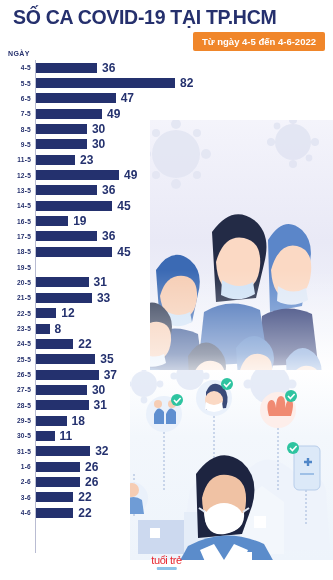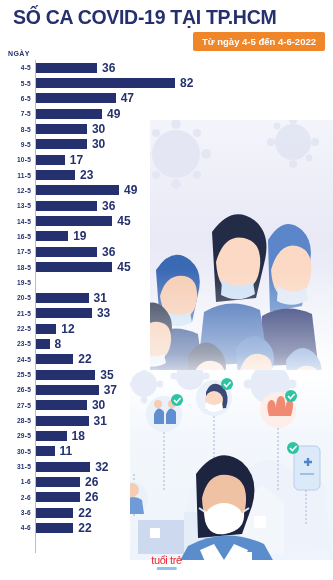--- a/index.html
+++ b/index.html
@@ -270,27 +270,20 @@
           </div>
         </div>
         <div class="row">
           <div class="dlabel">9-5</div>
           <div class="barwrap">
             <span class="bar" style="width: 50.9px; background: rgb(36, 49, 110);"></span>
             <span class="val">30</span>
           </div>
         </div>
         <div class="row">
-          <div class="dlabel">10-5</div>
-          <div class="barwrap">
-            <span class="bar" style="width: 28.8px; background: rgb(36, 49, 110);"></span>
-            <span class="val">17</span>
-          </div>
-        </div>
-        <div class="row">
           <div class="dlabel">11-5</div>
           <div class="barwrap">
             <span class="bar" style="width: 39px; background: rgb(36, 49, 110);"></span>
             <span class="val">23</span>
           </div>
         </div>
         <div class="row">
           <div class="dlabel">12-5</div>
           <div class="barwrap">
             <span class="bar" style="width: 83.1px; background: rgb(36, 49, 110);"></span>

